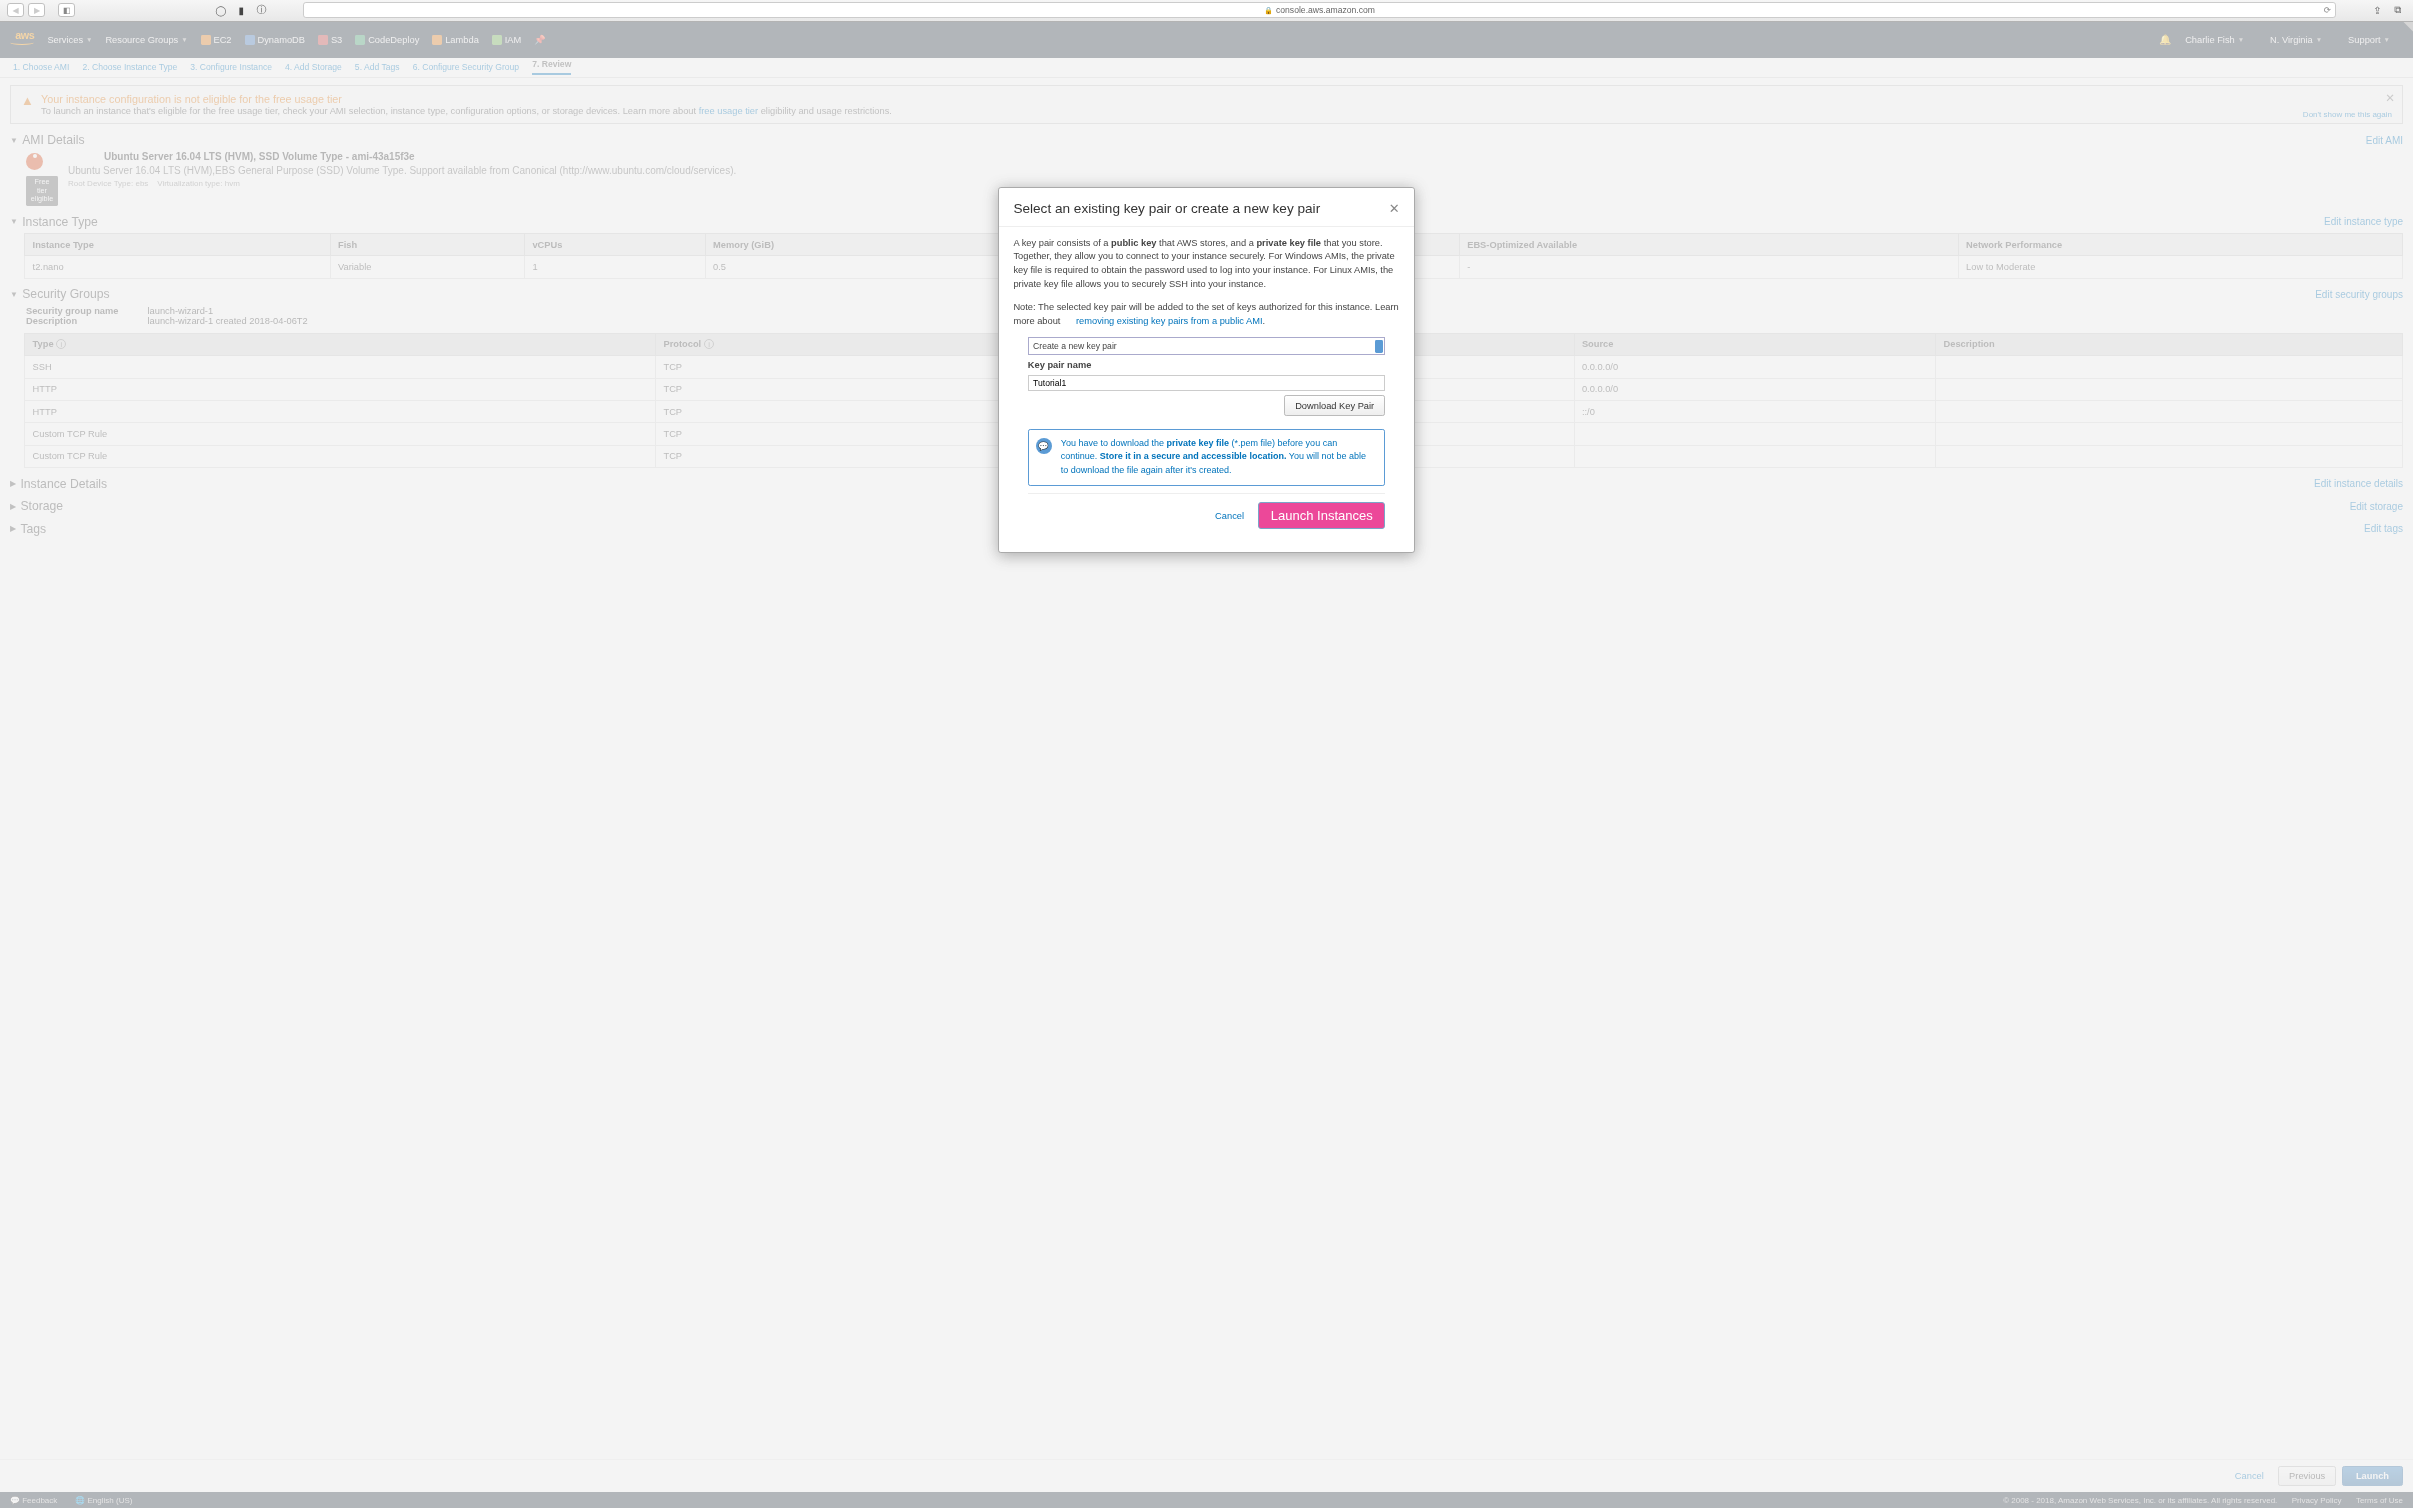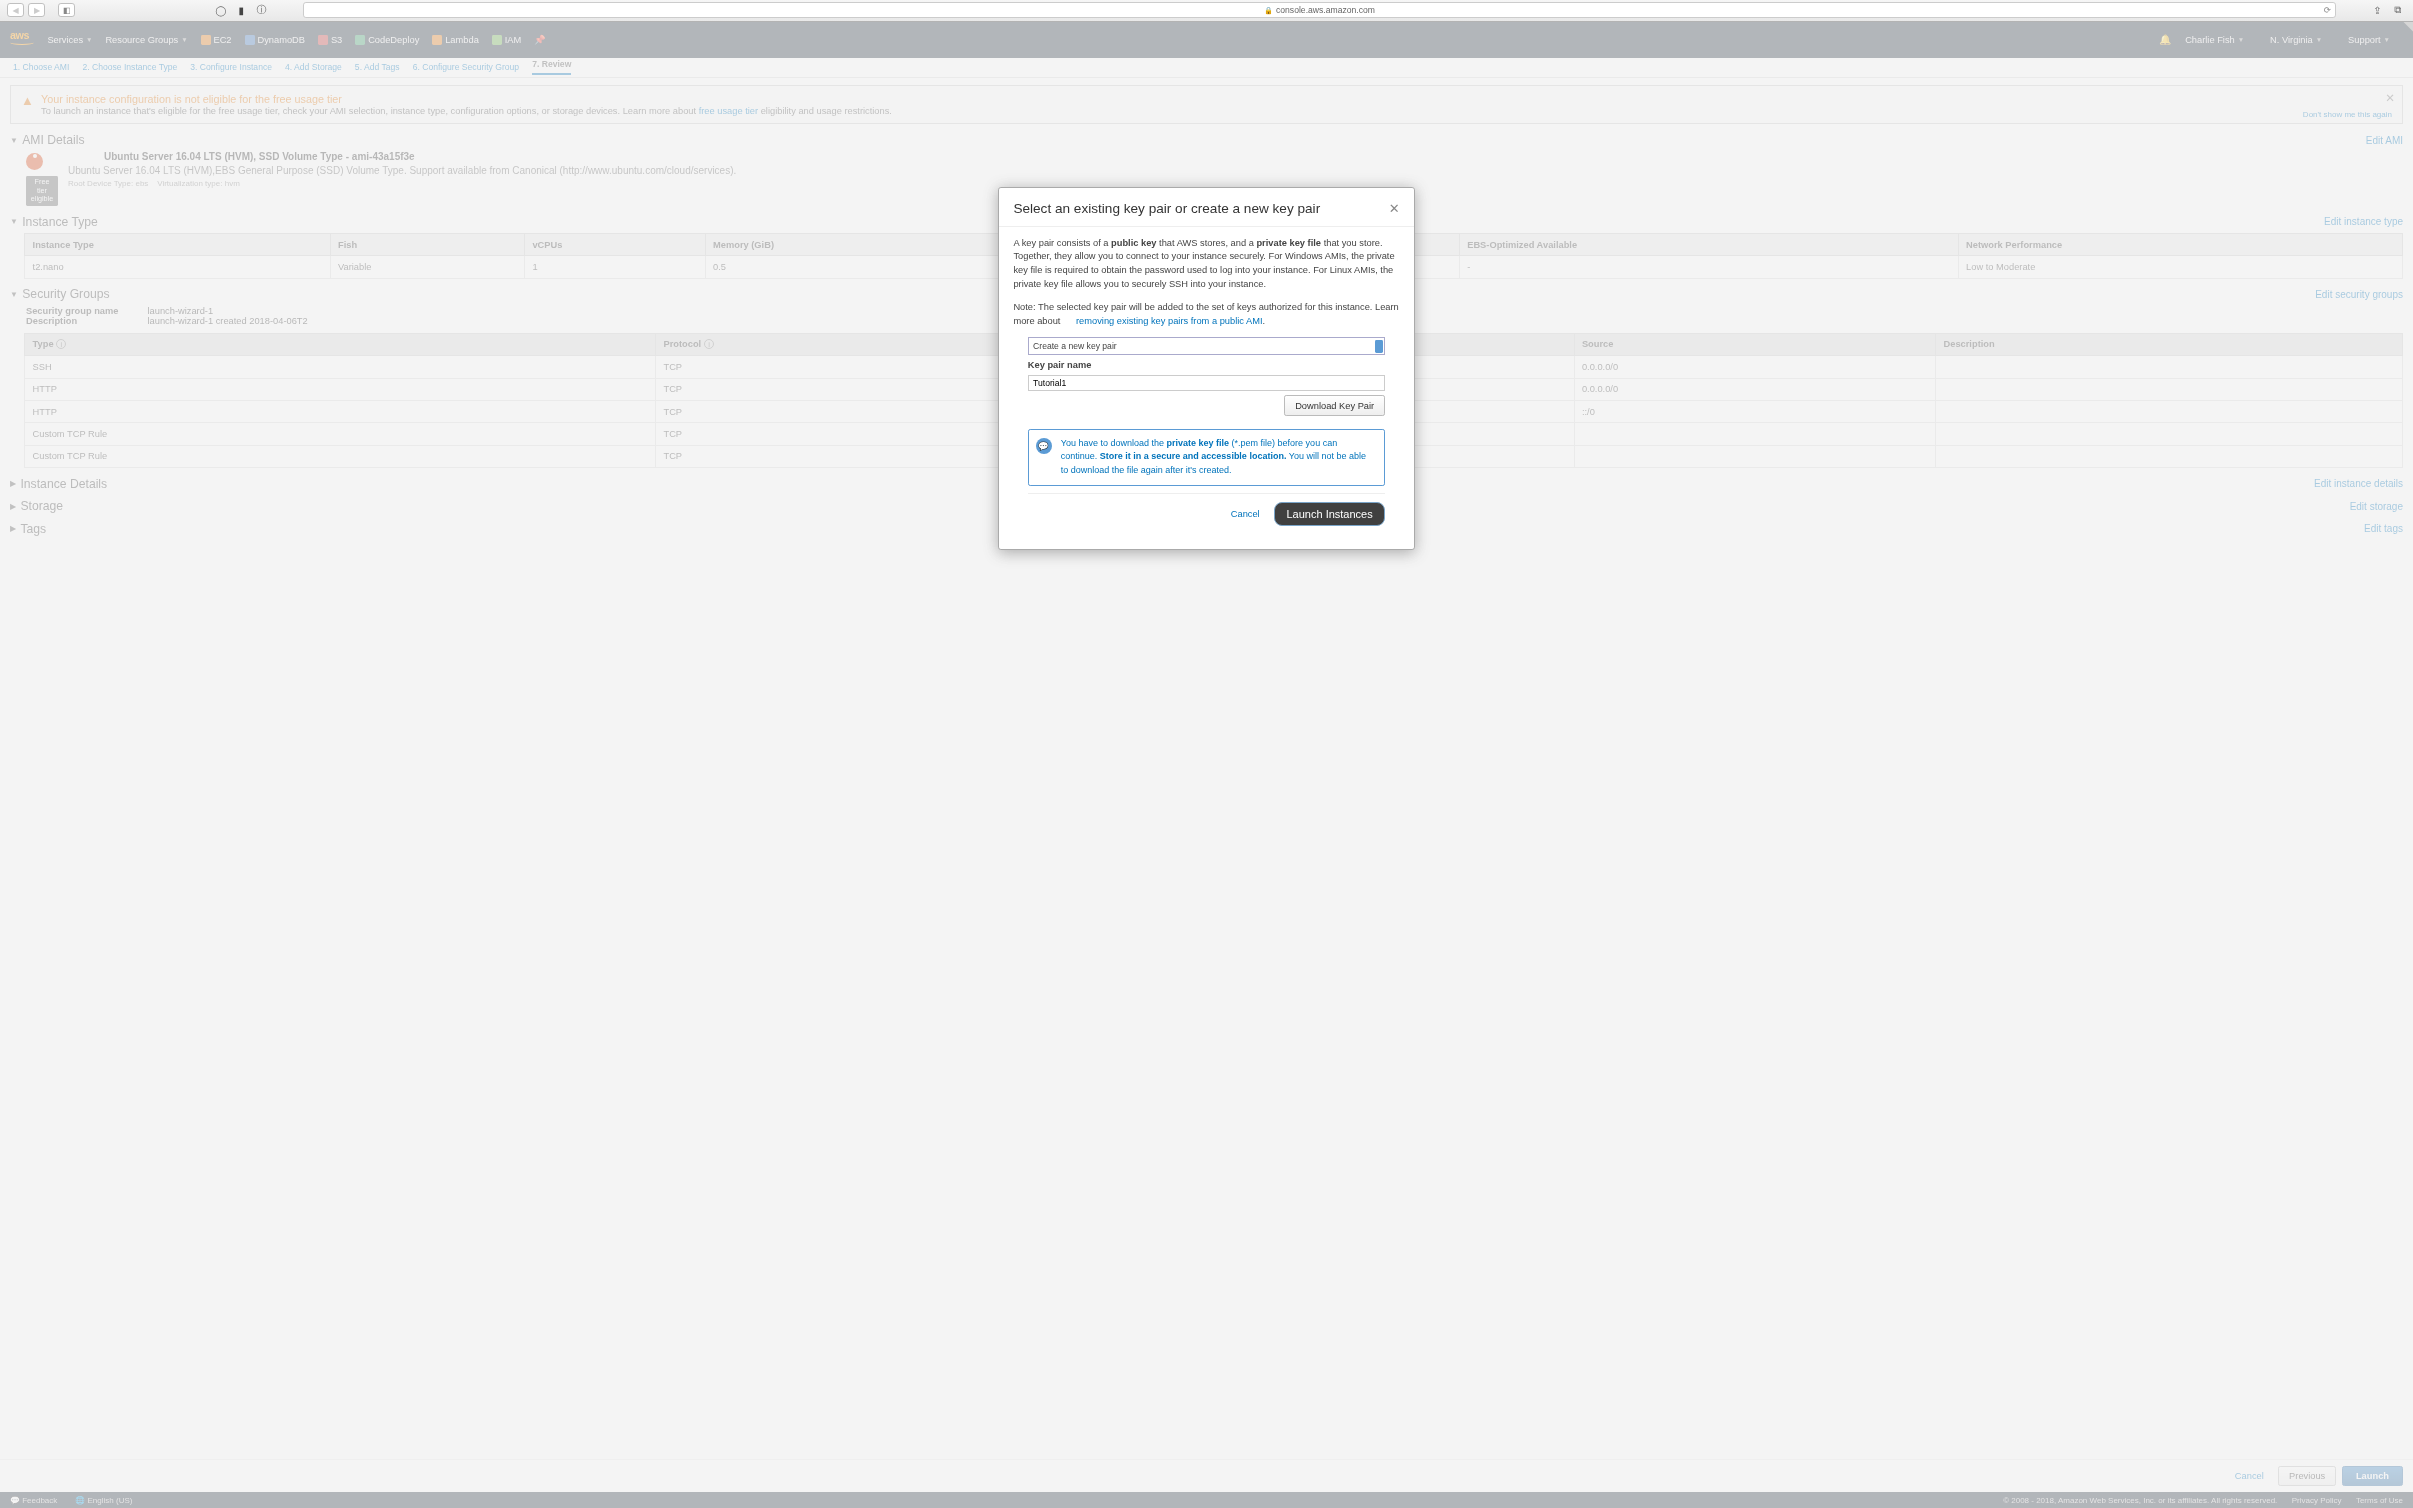--- a/index.html
+++ b/index.html
@@ -8,21 +8,21 @@
 
 .browser-chrome { height: 21.5px; background: linear-gradient(#f6f6f6,#e8e8e8); border-bottom: 0.7px solid #b3b3b3; display: flex; align-items: center; padding: 0 7.2px; gap: 4.3px; }
 .browser-btn { width: 17px; height: 14.4px; border: 0.7px solid #c0c0c0; border-radius: 2.9px; background: #fff; display: inline-flex; align-items: center; justify-content: center; color: #888; font-size: 8px; }
 .browser-btn.disabled { color: #ccc; }
 .url-bar { flex: 1; height: 16px; background: #fff; border: 0.7px solid #ccc; border-radius: 2.9px; display: flex; align-items: center; justify-content: center; font-size: 8.6px; color: #666; margin: 0 29px; position: relative; }
 .url-lock { margin-right: 2.9px; font-size: 7.2px; }
 .url-refresh { position: absolute; right: 4.3px; color: #888; }
 .br-icon { width: 16px; height: 14.4px; display: inline-flex; align-items: center; justify-content: center; color: #666; font-size: 10px; }
 
 
-.aws-nav { height: 24.4px; background: #232f3e; color: #fff; display: flex; align-items: center; padding: 18px 10px; font-size: 9.3px; }
+.aws-nav { height: 24.4px; background: #232f3e; color: #fff; display: flex; align-items: center; padding: 18px 10px; font-size: 9.3px; text-align: right; }
 .aws-logo { font-weight: bold; color: #ff9900; font-size: 10.8px; margin-right: 13px; letter-spacing: -0.4px; position: relative; top: -1.4px;}
 .aws-logo::after { content:""; display:block; width: 24.4px; height:4.3px; border-bottom: 1.4px solid #ff9900; border-radius: 0 0 50% 50%; position: relative; top:-2.2px;}
 .nav-item { margin-right: 13px; display: inline-flex; align-items: center; gap: 2.9px; cursor: pointer; color:#eee; }
 .nav-caret { font-size: 6.5px; color: #aaa; }
 .svc-icon { width: 10px; height: 10px; display: inline-block; border-radius: 1.4px; }
 .nav-right { margin-left: auto; display: flex; align-items: center; gap: 13px; }
 .bell { font-size: 10px; color: #ccc; }
 .pin { color: #ccc; }
 
 
@@ -86,21 +86,21 @@
 .modal-body p { margin-bottom: 8.6px; }
 .modal-body a { color: #0073bb; text-decoration: none; margin-left: 13px; }
 .kp-select { width: calc(100% - 29px); margin-left: 14.4px; border: 0.7px solid #aac; background: #fff; padding: 1.4px 4.3px; font-size: 8.6px; position:relative;}
 .kp-select::after{content:""; position:absolute; right:1.4px; top:1.4px; bottom:1.4px; width:8px; background:#5b9bd5; border-radius:1.4px;}
 .kp-label { font-weight: bold; margin: 4.3px 0 1.4px 14.4px; display:block;}
 .kp-input { width: calc(100% - 29px); margin-left: 14.4px; border: 0.7px solid #ccc; padding: 2.2px 4.3px; font-size: 8.6px; }
 .dl-row { display:flex; justify-content:flex-end; padding: 4.3px 14.4px 8.6px;}
 .info-box { margin: 4.3px 14.4px; border: 0.7px solid #5b9bd5; border-radius: 2.2px; padding: 7.2px 8.6px 7.2px 32px; position: relative; color: #0073bb; font-size: 9px; line-height:1.5;}
 .info-box .bubble { position:absolute; left:7.2px; top:8.6px; width:16px; height:16px; background:#5b9bd5; border-radius:50%; color:#fff; display:flex; align-items:center; justify-content:center; font-size:8.6px;}
 .modal-foot { border-top: 0.7px solid #eee; margin: 7.2px 14.4px 0; padding: 8.6px 0 13px; display:flex; justify-content:flex-end; gap:5.7px;}
-.btn-blue-disabled { background: #404040; border: 0.7px solid #7aa5c9; color: #fff; border-radius: 8px; padding: 5px 11.5px; font-weight: normal; font-size:11px;}
+.btn-blue-disabled { background: #ec4899; border: 0.7px solid #7aa5c9; color: #fff; border-radius: 3px; padding: 5px 11.5px; font-weight: normal; font-size:13px;}
 
 .tab-corner{ position:fixed; top:21.5px; right:0; width:10px; height:10px; background:#999; clip-path: polygon(100% 0, 0 0, 100% 100%);}
 </style>
 </head>
 <body>
 
 <div class="browser-chrome">
   <span class="browser-btn disabled">◀</span>
   <span class="browser-btn disabled">▶</span>
   <span style="width:4.3px"></span>

